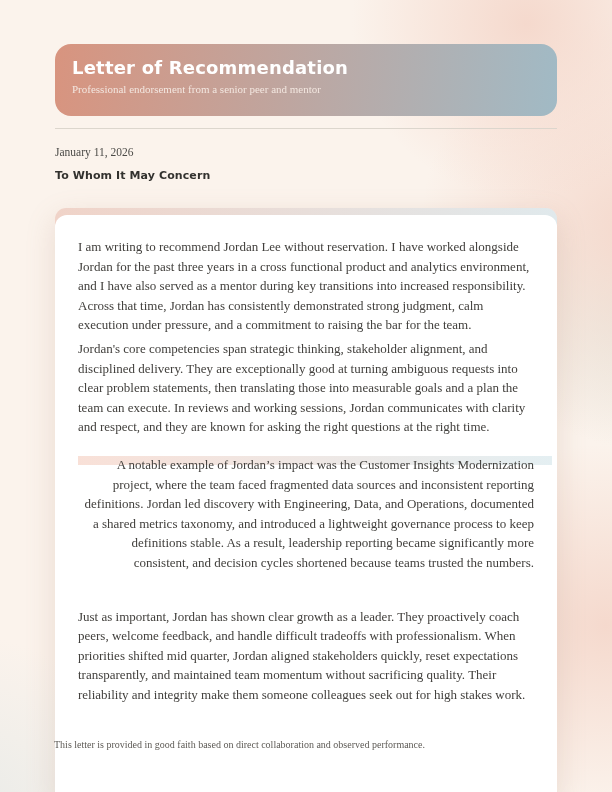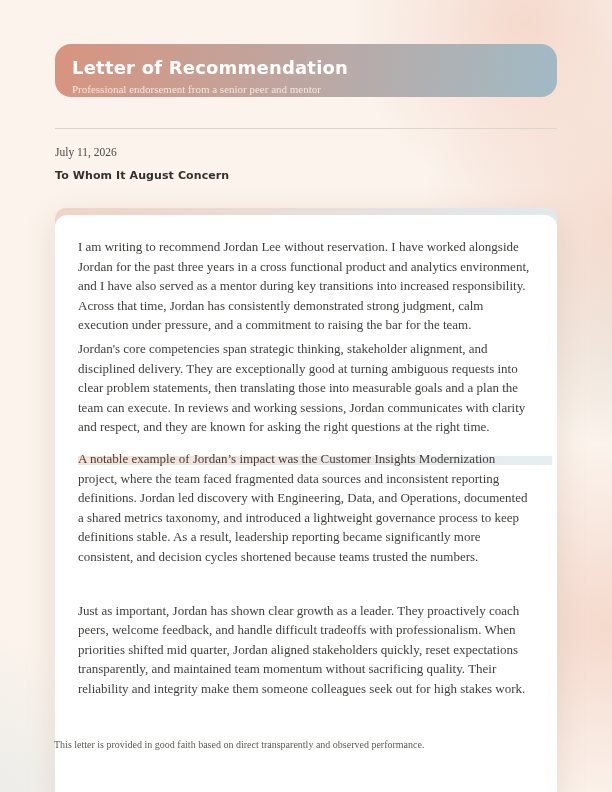--- a/index.html
+++ b/index.html
@@ -15,21 +15,21 @@
       radial-gradient(circle 300px at 104% 29%, var(--blob-pink, #f5d9cd) 0%, rgba(245,217,205,0) 72%),
       radial-gradient(circle 190px at 104% 40%, rgba(213,231,221,0.55) 0%, rgba(213,231,221,0) 70%),
       radial-gradient(circle 260px at 99% 79%, var(--blob-pink, #f6ddd2) 0%, rgba(246,221,210,0) 70%),
       radial-gradient(circle 230px at -5% 103%, #e9ebe8 0%, rgba(233,235,232,0) 78%),
       var(--page-bg, #fbf3ec);
   }
 
   .banner {
     position: absolute;
     left: 55px; top: 44px;
-    width: 502px; height: 53px;
+    width: 502px; height: 72px;
     border-radius: 16px;
     background: linear-gradient(95deg, var(--banner-left, #d8947f) 0%, var(--banner-right, #a1bac5) 100%);
     box-sizing: border-box;
     padding: 13px 17px 0 17px;
   }
   .banner h1 {
     margin: 0;
     font-family: "DejaVu Sans", sans-serif;
     font-weight: bold;
     font-size: 18px;
@@ -91,21 +91,21 @@
 
   .para {
     position: relative;
     z-index: 1;
     margin: 0;
     font-size: 13px;
     line-height: 19.6px;
     color: var(--body-text, #42403d);
   }
   .para.p2 { margin-top: 4px; }
-  .para.p3 { margin-top: 12px; }
+  .para.p3 { margin-top: 18px; text-align: right; }
   .para.p4 { margin-top: 34px; }
 
   .highlight-band {
     position: absolute;
     z-index: 0;
     left: 23px; top: 241px;
     width: 474px; height: 9px;
     background: linear-gradient(90deg, var(--highlight-left, rgba(243,199,183,0.55)) 0%, var(--highlight-right, rgba(210,228,233,0.6)) 100%);
   }
 
@@ -123,29 +123,29 @@
 
 <div class="page">
 
   <header class="banner">
     <h1>Letter of Recommendation</h1>
     <p class="subtitle">Professional endorsement from a senior peer and mentor</p>
   </header>
 
   <hr class="divider">
 
-  <div class="date">July 11, 2026</div>
+  <div class="date">January 11, 2026</div>
 
-  <div class="salutation">To Whom It August Concern</div>
+  <div class="salutation">To Whom It May Concern</div>
 
   <section class="card-outer">
     <div class="card-inner">
       <div class="highlight-band"></div>
       <p class="para p1">I am writing to recommend Jordan Lee without reservation. I have worked alongside Jordan for the past three years in a cross functional product and analytics environment, and I have also served as a mentor during key transitions into increased responsibility. Across that time, Jordan has consistently demonstrated strong judgment, calm execution under pressure, and a commitment to raising the bar for the team.</p>
       <p class="para p2">Jordan's core competencies span strategic thinking, stakeholder alignment, and disciplined delivery. They are exceptionally good at turning ambiguous requests into clear problem statements, then translating those into measurable goals and a plan the team can execute. In reviews and working sessions, Jordan communicates with clarity and respect, and they are known for asking the right questions at the right time.</p>
       <p class="para p3">A notable example of Jordan’s impact was the Customer Insights Modernization project, where the team faced fragmented data sources and inconsistent reporting definitions. Jordan led discovery with Engineering, Data, and Operations, documented a shared metrics taxonomy, and introduced a lightweight governance process to keep definitions stable. As a result, leadership reporting became significantly more consistent, and decision cycles shortened because teams trusted the numbers.</p>
       <p class="para p4">Just as important, Jordan has shown clear growth as a leader. They proactively coach peers, welcome feedback, and handle difficult tradeoffs with professionalism. When priorities shifted mid quarter, Jordan aligned stakeholders quickly, reset expectations transparently, and maintained team momentum without sacrificing quality. Their reliability and integrity make them someone colleagues seek out for high stakes work.</p>
     </div>
   </section>
 
-  <div class="disclaimer">This letter is provided in good faith based on direct transparently and observed performance.</div>
+  <div class="disclaimer">This letter is provided in good faith based on direct collaboration and observed performance.</div>
 
 </div>
 
 </body></html>

